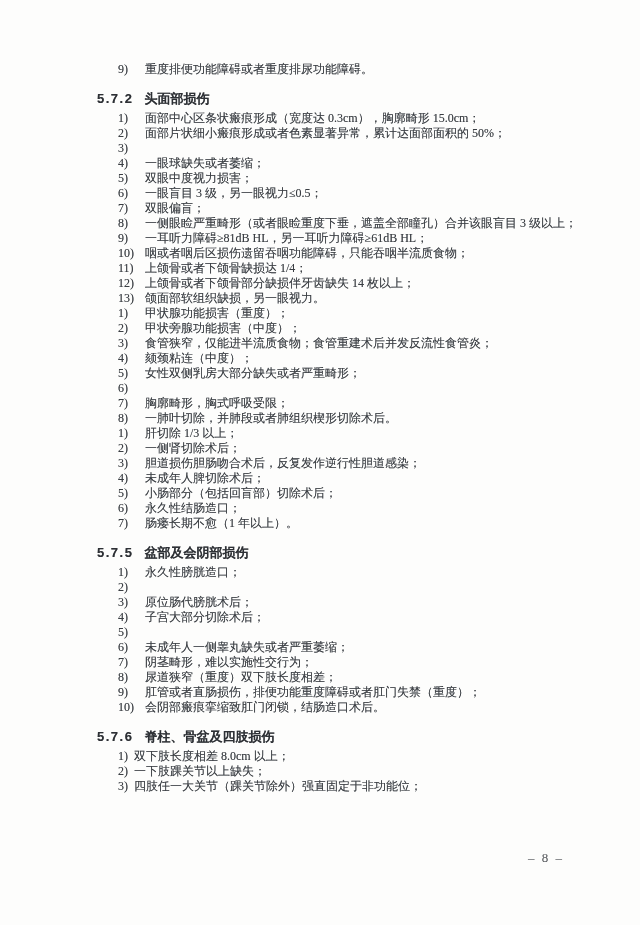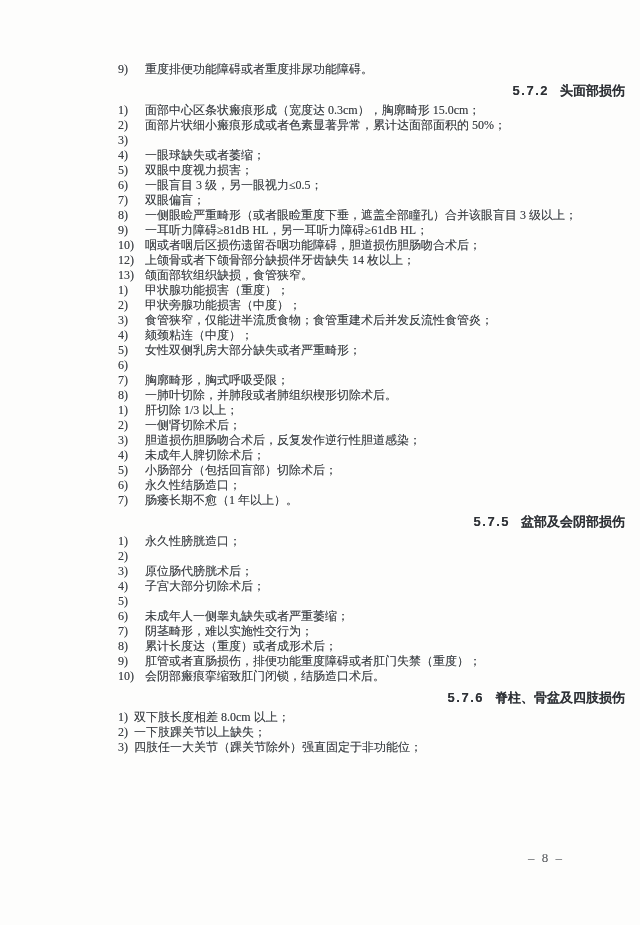--- a/index.html
+++ b/index.html
@@ -32,30 +32,29 @@
   }
   .item-num {
     flex: none;
     width: 27px;
   }
   .section-items.tight .item-num {
     width: 16px;
   }
   .section-heading {
     display: flex;
-    margin-top: 6px;
+    margin-top: 14px;
     margin-bottom: 4px;
     font-family: "Liberation Sans", "DejaVu Sans", sans-serif;
     font-weight: bold;
     font-size: 13px;
     line-height: 16px;
     color: #2d3035;
     white-space: nowrap;
     text-shadow: 0 0 0.4px rgba(30,33,38,0.5);
-    justify-content: flex-end;
   }
   .section-num {
     letter-spacing: 1.5px;
     margin-right: 11px;
   }
   .page-number {
     position: absolute;
     top: 850px;
     left: 528px;
     font-size: 13px;
@@ -111,29 +110,33 @@
           <div class="list-item">
             <span class="item-num">8)</span>
             <span class="item-text">一侧眼睑严重畸形（或者眼睑重度下垂，遮盖全部瞳孔）合并该眼盲目 3 级以上；</span>
           </div>
           <div class="list-item">
             <span class="item-num">9)</span>
             <span class="item-text">一耳听力障碍≥81dB HL，另一耳听力障碍≥61dB HL；</span>
           </div>
           <div class="list-item">
             <span class="item-num">10)</span>
-            <span class="item-text">咽或者咽后区损伤遗留吞咽功能障碍，胆道损伤胆肠吻合术后；</span>
+            <span class="item-text">咽或者咽后区损伤遗留吞咽功能障碍，只能吞咽半流质食物；</span>
+          </div>
+          <div class="list-item">
+            <span class="item-num">11)</span>
+            <span class="item-text">上颌骨或者下颌骨缺损达 1/4；</span>
           </div>
           <div class="list-item">
             <span class="item-num">12)</span>
             <span class="item-text">上颌骨或者下颌骨部分缺损伴牙齿缺失 14 枚以上；</span>
           </div>
           <div class="list-item">
             <span class="item-num">13)</span>
-            <span class="item-text">颌面部软组织缺损，食管狭窄。</span>
+            <span class="item-text">颌面部软组织缺损，另一眼视力。</span>
           </div>
         </div>
         <div class="section-items">
           <div class="list-item">
             <span class="item-num">1)</span>
             <span class="item-text">甲状腺功能损害（重度）；</span>
           </div>
           <div class="list-item">
             <span class="item-num">2)</span>
             <span class="item-text">甲状旁腺功能损害（中度）；</span>
@@ -218,21 +221,21 @@
           <div class="list-item">
             <span class="item-num">6)</span>
             <span class="item-text">未成年人一侧睾丸缺失或者严重萎缩；</span>
           </div>
           <div class="list-item">
             <span class="item-num">7)</span>
             <span class="item-text">阴茎畸形，难以实施性交行为；</span>
           </div>
           <div class="list-item">
             <span class="item-num">8)</span>
-            <span class="item-text">累计长度达（重度）或者成形术后；</span>
+            <span class="item-text">尿道狭窄（重度）双下肢长度相差；</span>
           </div>
           <div class="list-item">
             <span class="item-num">9)</span>
             <span class="item-text">肛管或者直肠损伤，排便功能重度障碍或者肛门失禁（重度）；</span>
           </div>
           <div class="list-item">
             <span class="item-num">10)</span>
             <span class="item-text">会阴部瘢痕挛缩致肛门闭锁，结肠造口术后。</span>
           </div>
         </div>

